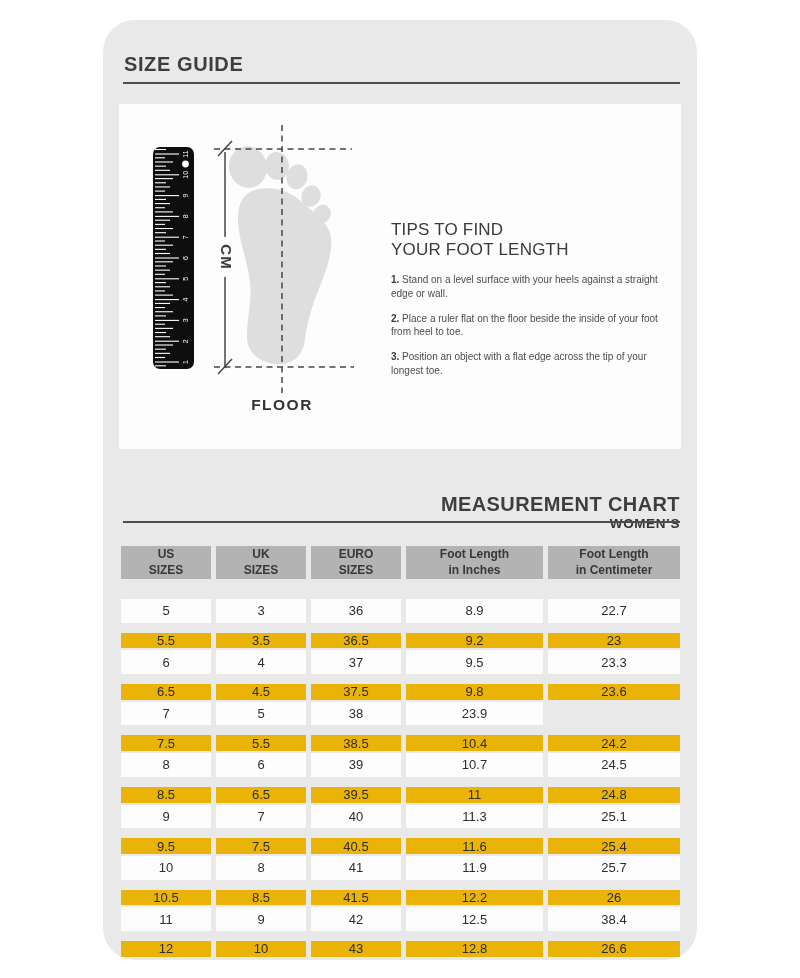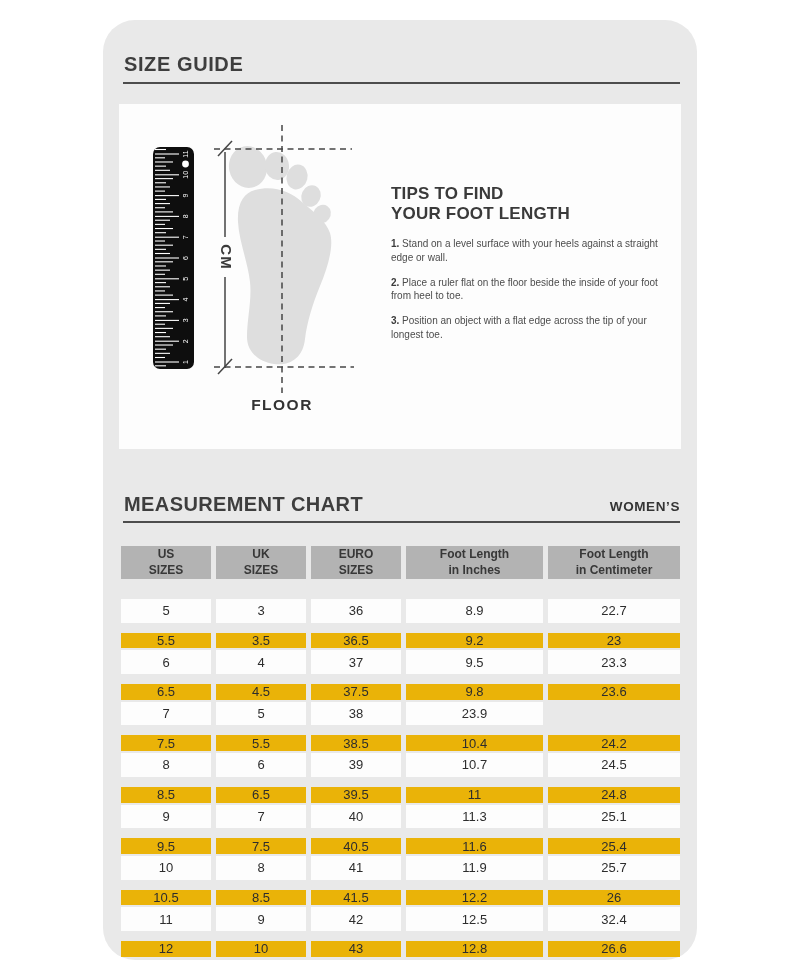--- a/index.html
+++ b/index.html
@@ -7,35 +7,35 @@
     font-family: "Liberation Sans", sans-serif; }
   .panel { position: absolute; left: 103px; top: 20px; width: 594px; height: 940px;
     background: #e9e9e9; border-radius: 32px; }
 
   
   .sg-title { position: absolute; left: 21px; top: 33px; font-size: 20px; font-weight: 700;
     letter-spacing: 0.6px; color: #3e3e3e; }
   .rule { position: absolute; left: 20px; right: 17px; height: 2px; background: #4d4d4d; }
   .rule1 { top: 62px; }
   .mc-row { position: absolute; left: 21px; right: 17px; top: 473px; display: flex;
-    justify-content: space-between; align-items: flex-end; }
+    justify-content: space-between; align-items: flex-end; flex-direction: column; }
   .mc-title { font-size: 20px; font-weight: 700; letter-spacing: 0.4px; color: #3e3e3e; }
   .mc-cat { font-size: 13.5px; font-weight: 700; letter-spacing: 0.6px; color: #343434;
     padding-bottom: 2px; }
   .rule2 { top: 501px; }
 
   
   .card { position: absolute; left: 16px; top: 84px; width: 562px; height: 345px;
     background: #fdfdfd; }
   .illus { position: absolute; left: 2px; top: 6px; }
 
   
   .tips { position: absolute; left: 272px; top: 80px; width: 285px; }
-  .tips h3 { font-size: 17px; line-height: 1.18; font-weight: 700; color: #3a3a3a;
-    letter-spacing: 0.2px; margin-bottom: 13px; }
+  .tips h3 { font-size: 17px; line-height: 1.18; font-weight: 400; color: #3a3a3a;
+    letter-spacing: 0.2px; margin-bottom: 13px; margin-top: 36px; }
   .tip { font-size: 10px; line-height: 1.38; color: #4c4c4c; margin-bottom: 11px; }
   .tip-num { font-weight: 700; color: #3c3c3c; }
 
   
   .table { position: absolute; left: 18px; top: 526px; width: 559px; }
   .thead, .trow { display: grid; grid-template-columns: 90px 90px 90px 137px 132px;
     column-gap: 5px; }
   .thead { height: 33px; margin-bottom: 20px; }
   .hcell { background: #b3b3b3; display: flex; flex-direction: column; align-items: center;
     justify-content: center; font-size: 12px; line-height: 1.3; font-weight: 700;
@@ -279,21 +279,21 @@
           <div class="cell">8.5</div>
           <div class="cell">41.5</div>
           <div class="cell">12.2</div>
           <div class="cell">26</div>
         </div>
         <div class="trow">
           <div class="cell">11</div>
           <div class="cell">9</div>
           <div class="cell">42</div>
           <div class="cell">12.5</div>
-          <div class="cell">32.4</div>
+          <div class="cell">38.4</div>
         </div>
         <div class="trow alt">
           <div class="cell">12</div>
           <div class="cell">10</div>
           <div class="cell">43</div>
           <div class="cell">12.8</div>
           <div class="cell">26.6</div>
         </div>
       </div>
   </div>

